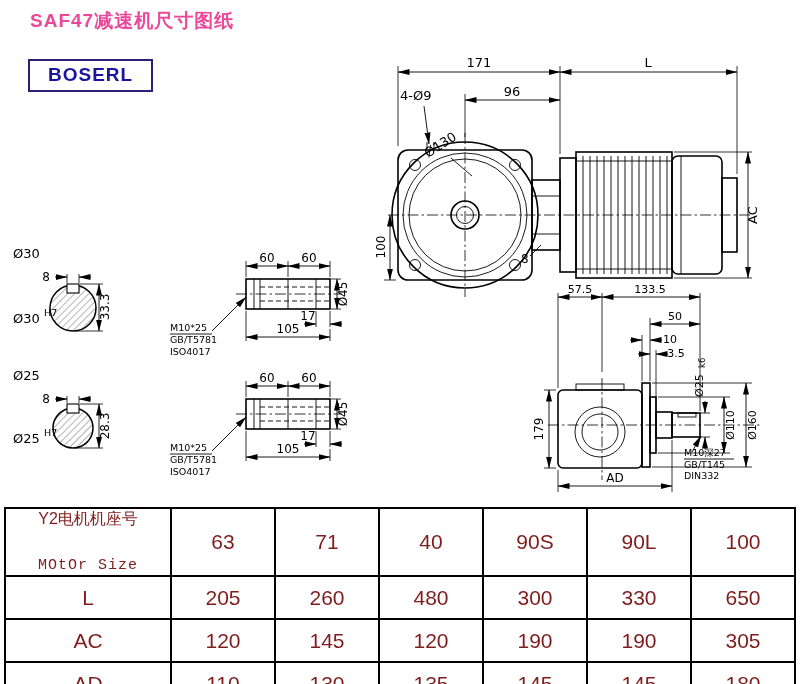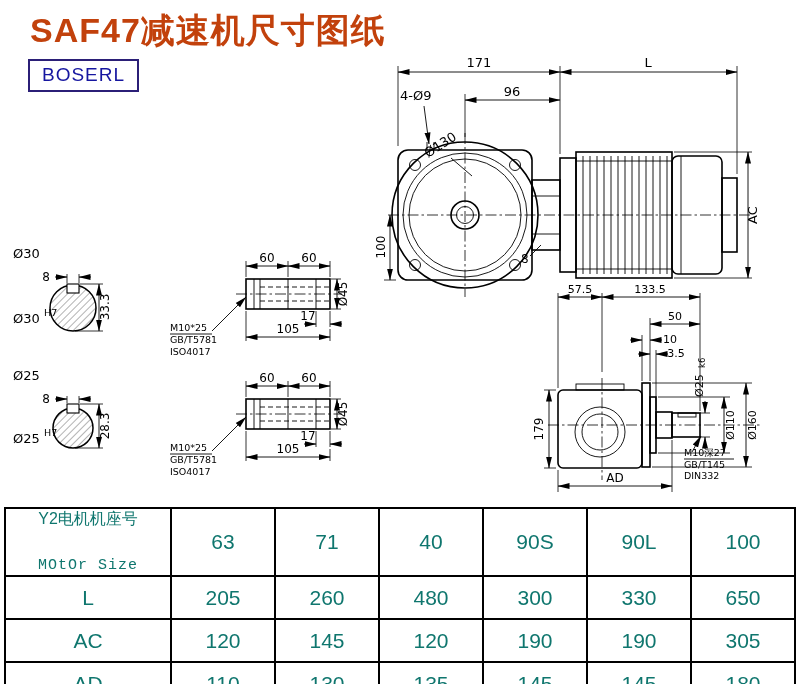--- a/index.html
+++ b/index.html
@@ -1,41 +1,41 @@
 <!DOCTYPE html>
 <html><head>
 <meta charset="utf-8">
 <style>
   html,body { margin:0; padding:0; background:#fff; }
   .page { position:relative; width:800px; height:684px; background:#fff;
           font-family:"Liberation Sans", sans-serif; overflow:hidden; }
-  .title { position:absolute; left:30px; top:8px; font-size:34px; font-weight:bold;
-           color:#c2410c; letter-spacing:1px; white-space:nowrap; }
+  .title { position:absolute; left:30px; top:8px; font-size:19px; font-weight:bold;
+           color:#ec4899; letter-spacing:1px; white-space:nowrap; }
   .brand-box { position:absolute; left:28px; top:59px; border:2px solid #2b1f77;
-           color:#1616a0; font-size:19px; font-weight:normal; padding:3px 12px 4px;
+           color:#1616a0; font-size:19px; font-weight:bold; padding:3px 18px 4px;
            letter-spacing:1px; background:#fff;text-align:center; }
   svg.drawing { position:absolute; left:0; top:0; }
 
   
   .out  { fill:none; stroke:#000; stroke-width:1.6; }
   .thin { fill:none; stroke:#000; stroke-width:0.9; }
   .ext  { stroke:#000; stroke-width:0.8; }
   .dim  { stroke:#000; stroke-width:0.9; fill:none; }
   .cl   { stroke:#000; stroke-width:0.8; stroke-dasharray:11 3 2.5 3; }
   .dash { stroke:#000; stroke-width:0.9; stroke-dasharray:5 3; }
   svg text { fill:#000; font-family:"DejaVu Sans", sans-serif; }
   .t13 { font-size:13px; } .t12 { font-size:12px; } .t11 { font-size:11px; }
   .t9  { font-size:9.5px; } .t8 { font-size:8.5px; }
   .mid { text-anchor:middle; }
 
   
   .dim-table { position:absolute; left:4px; top:507px; width:792px;
                border-collapse:collapse; table-layout:fixed; text-align:center;
                background:#fff; }
-  .dim-table td { border:2px solid #000; font-size:21px; color:#0f766e; padding:0;
+  .dim-table td { border:2px solid #000; font-size:21px; color:#7f1d1d; padding:0;
                   vertical-align:middle; }
   .dim-table tr.r-head td { height:49px; }
   .dim-table tr.r td { height:41px; }
   .head-cell .cn { font-size:16px; line-height:20px; }
   .head-cell .en { font-size:15px; letter-spacing:1px; line-height:18px;
                    font-family:"Liberation Mono", monospace;margin-top:28px; }
 </style>
 </head>
 <body>
 

